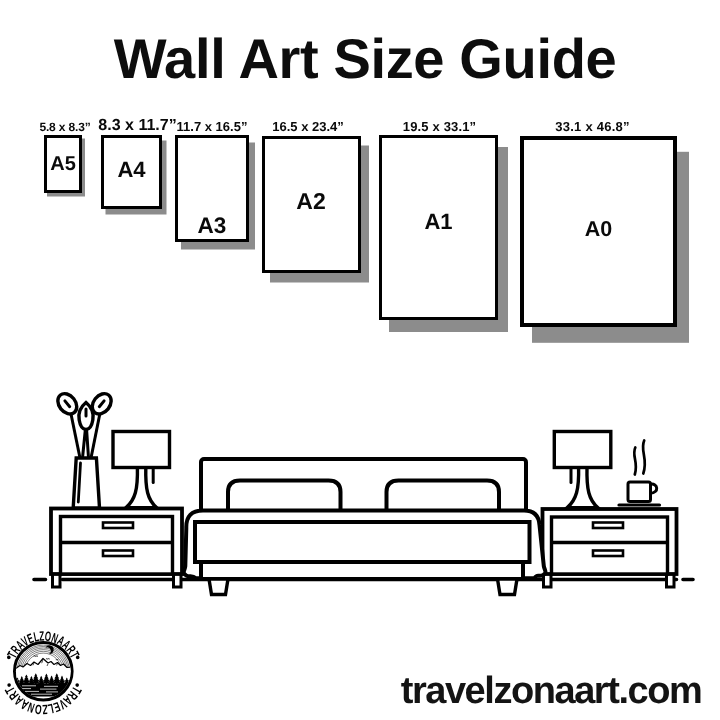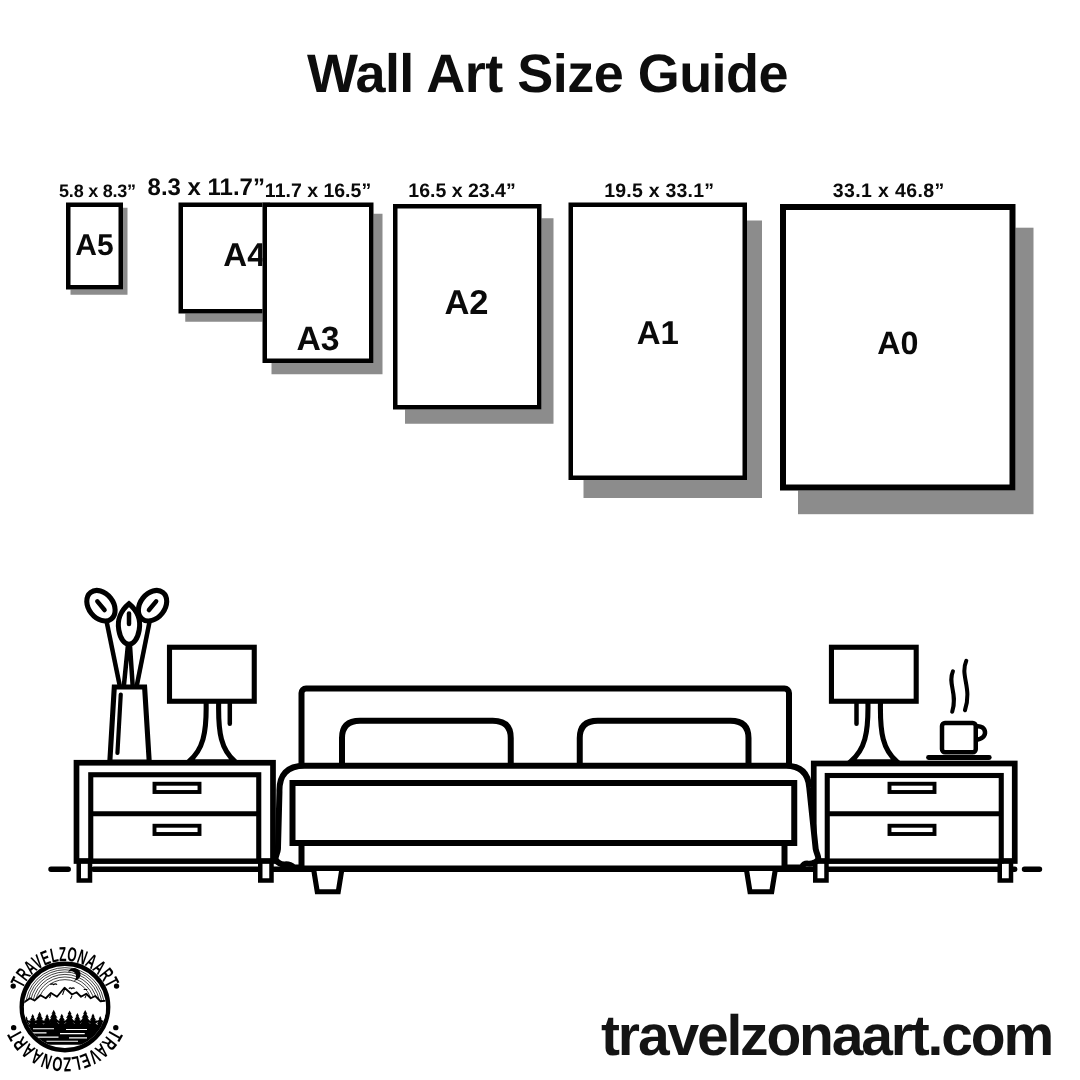--- a/index.html
+++ b/index.html
@@ -1,20 +1,20 @@
 <!DOCTYPE html>
 <html><head>
 <meta charset="utf-8">
 <style>
   html,body{margin:0;padding:0;}
   *{-webkit-font-smoothing:antialiased;text-rendering:geometricPrecision;}
   body{width:720px;height:720px;background:#fff;position:relative;overflow:hidden;
        font-family:"Liberation Sans",sans-serif;}
   .title{position:absolute;left:365px;top:31px;transform:translateX(-50%);
-         font-size:36px;font-weight:bold;color:#0d0d0d;white-space:nowrap;line-height:1;
+         font-size:56px;font-weight:bold;color:#0d0d0d;white-space:nowrap;line-height:1;
          letter-spacing:-0.35px;}
   .frame{position:absolute;background:#fff;border:3px solid #000;box-sizing:border-box;
          display:flex;align-items:center;justify-content:center;
          font-weight:bold;color:#0a0a0a;}
   .lbl{position:absolute;transform:translateX(-50%);font-size:13px;font-weight:bold;
        color:#0a0a0a;white-space:nowrap;line-height:1;}
   .site{position:absolute;left:551px;top:672px;transform:translateX(-50%);
         font-size:38px;font-weight:bold;color:#141414;white-space:nowrap;line-height:1;
         letter-spacing:-1.45px;}
   svg{position:absolute;}
@@ -25,22 +25,22 @@
 
   <div class="lbl" style="left:65px;top:121px;font-size:12px;letter-spacing:-0.15px;">5.8 x 8.3”</div>
   <div class="lbl" style="left:137.5px;top:118px;font-size:16px;letter-spacing:0px;">8.3 x 11.7”</div>
   <div class="lbl" style="left:212px;top:120px;letter-spacing:0px;">11.7 x 16.5”</div>
   <div class="lbl" style="left:308px;top:120px;letter-spacing:0px;text-align:center;">16.5 x 23.4”</div>
   <div class="lbl" style="left:439.5px;top:120px;letter-spacing:0.15px;">19.5 x 33.1”</div>
   <div class="lbl" style="left:592.5px;top:120px;letter-spacing:0.25px;">33.1 x 46.8”</div>
 
   <div class="frame" style="left:44px;top:135px;width:38px;height:58px;border-width:3.4px;
        font-size:20px;box-shadow:3px 3.5px 0 #8c8c8c;">A5</div>
-  <div class="frame" style="left:119px;top:135px;width:61px;height:74px;border-width:3.5px;
-       font-size:22px;box-shadow:4.5px 5.5px 0 #8c8c8c;justify-content:flex-end;">
+  <div class="frame" style="left:101px;top:135px;width:61px;height:74px;border-width:3.5px;
+       font-size:22px;box-shadow:4.5px 5.5px 0 #8c8c8c;">
     <span style="transform:translateY(-2px)">A4</span>
   </div>
   <div class="frame" style="left:175px;top:135px;width:74px;height:107px;border-width:3.6px;
        font-size:22.5px;box-shadow:6px 7.5px 0 #8c8c8c;align-items:flex-end;">
     <span>A3</span>
   </div>
   <div class="frame" style="left:261.5px;top:135.5px;width:99px;height:137px;border-width:3.7px;
        font-size:23px;box-shadow:8px 9.5px 0 #8c8c8c;">
     <span style="transform:translateY(-3px)">A2</span>
   </div>

